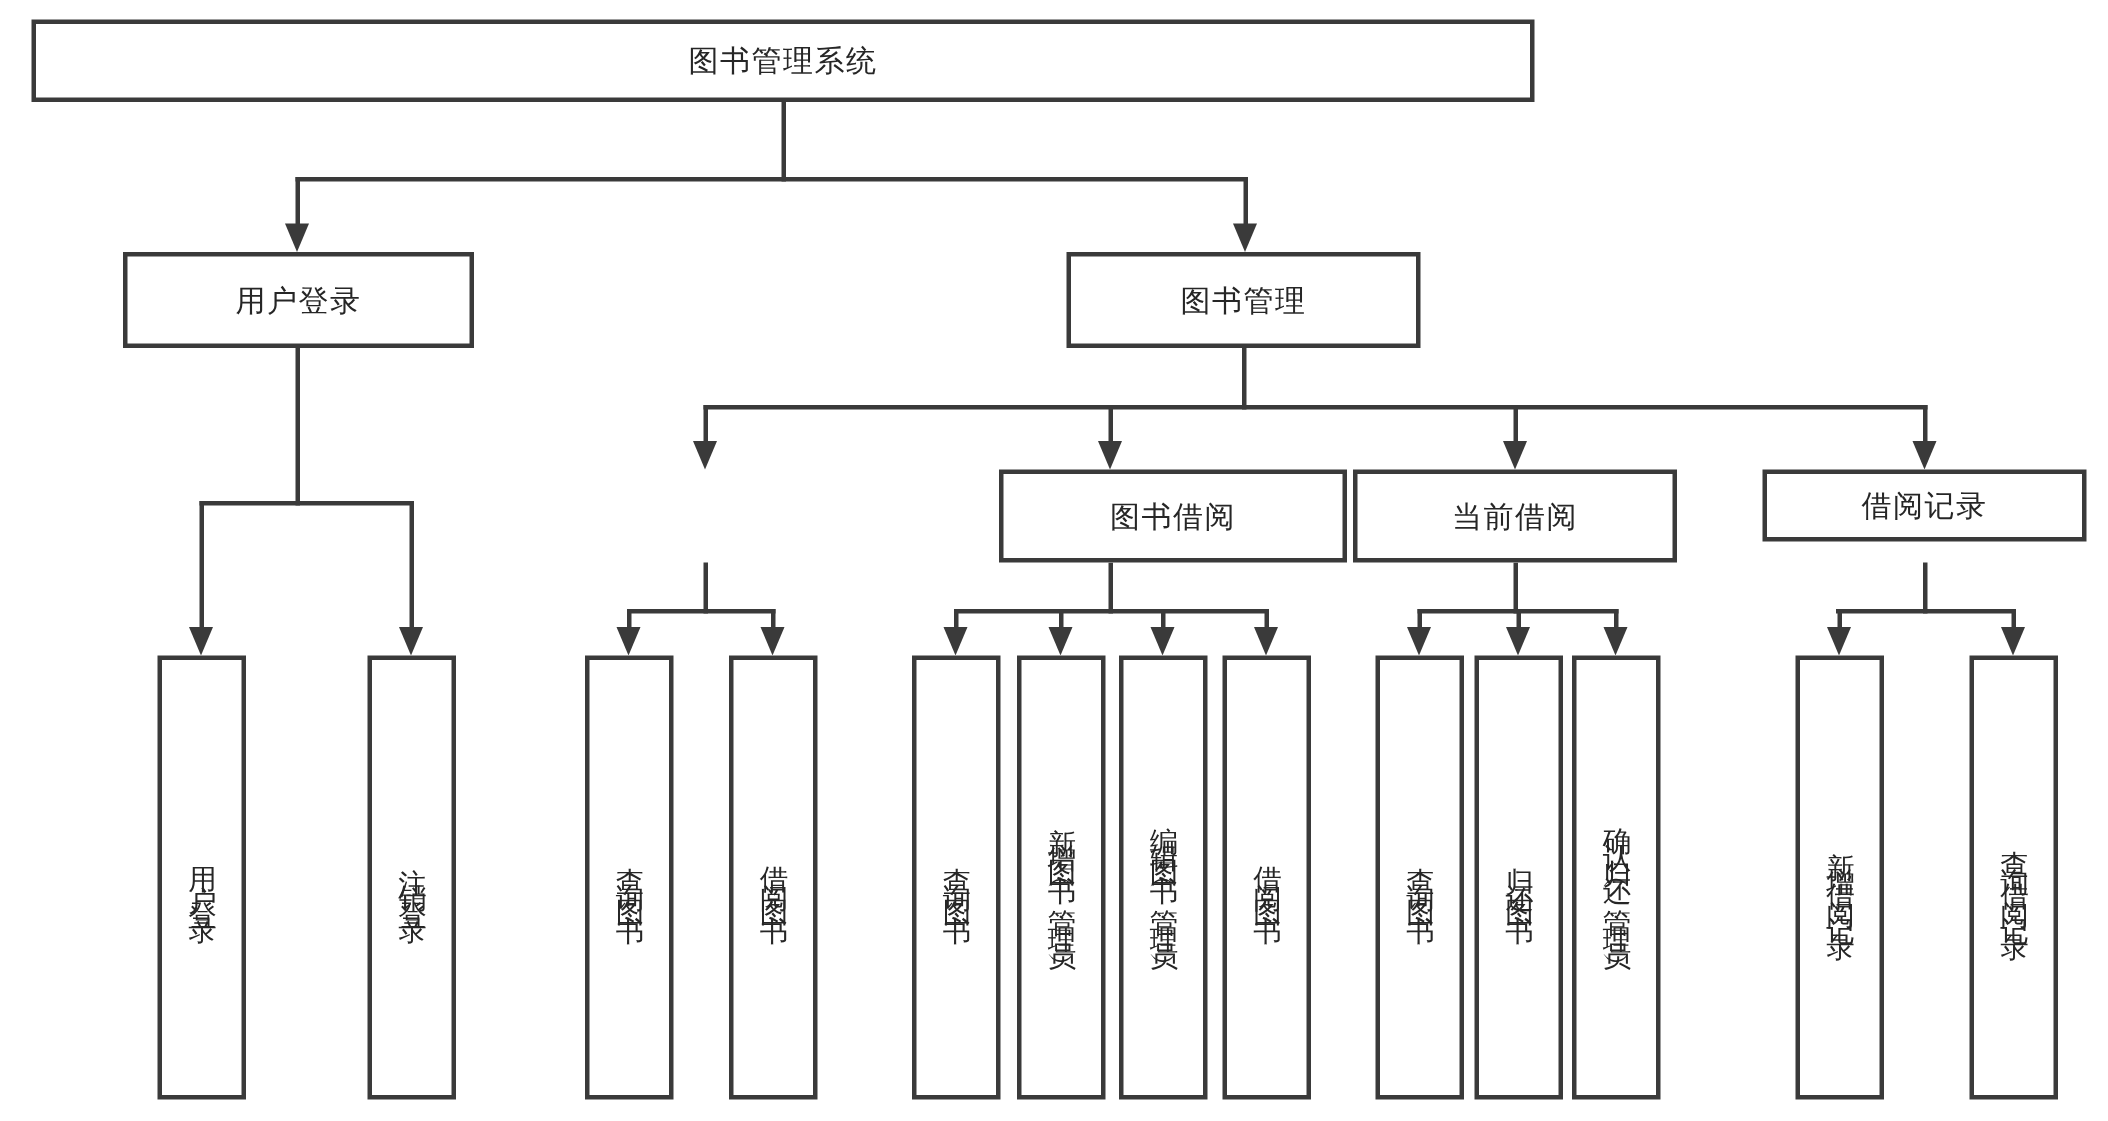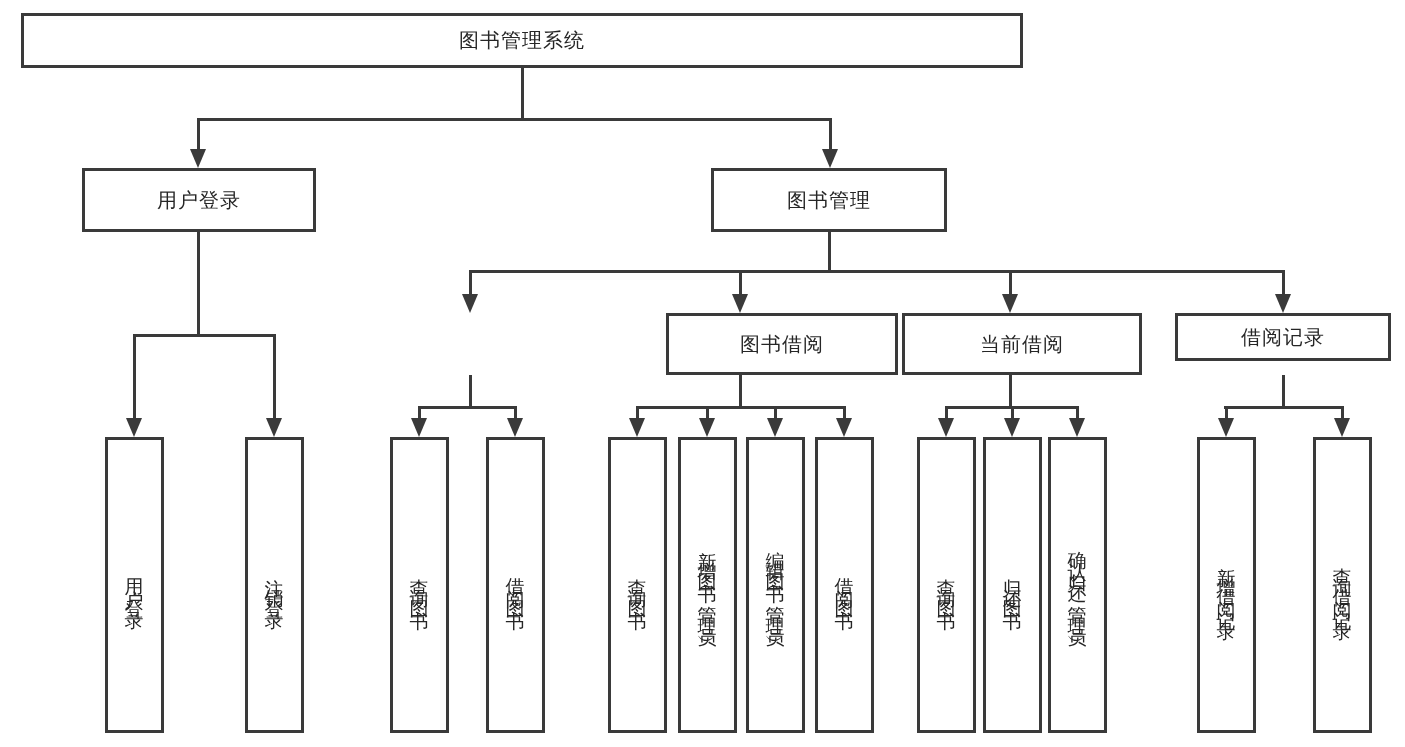--- a/index.html
+++ b/index.html
@@ -36,21 +36,21 @@
 <body>
 
 <div id="diagram">
 
   <div class="node" style="left:21px;top:13px;width:1002px;height:55px;">图书管理系统</div>
 
   <div class="node" style="left:82px;top:168px;width:234px;height:64px;">用户登录</div>
   <div class="node" style="left:711px;top:168px;width:236px;height:64px;">图书管理</div>
 
   <div class="node" style="left:633px;top:313px;width:232px;height:62px;margin-left:33px;">图书借阅</div>
-  <div class="node" style="left:902px;top:313px;width:240px;height:62px;">当前借阅</div>
+  <div class="node" style="left:902px;top:313px;width:216px;height:62px;">当前借阅</div>
   <div class="node" style="left:1175px;top:313px;width:216px;height:48px;">借阅记录</div>
 
   <div class="node leaf" style="left:105px;top:437px;width:59px;height:296px;">用户登录</div>
   <div class="node leaf" style="left:245px;top:437px;width:59px;height:296px;">注销登录</div>
 
   <div class="node leaf" style="left:390px;top:437px;width:59px;height:296px;">查询图书</div>
   <div class="node leaf" style="left:486px;top:437px;width:59px;height:296px;">借阅图书</div>
 
   <div class="node leaf" style="left:608px;top:437px;width:59px;height:296px;">查询图书</div>
   <div class="node leaf" style="left:678px;top:437px;width:59px;height:296px;">新增图书（管理员）</div>

